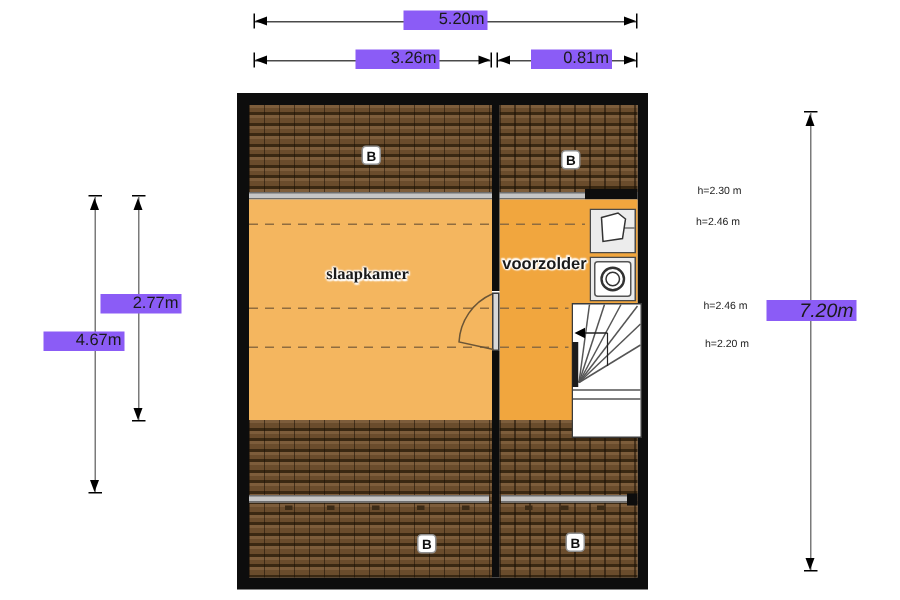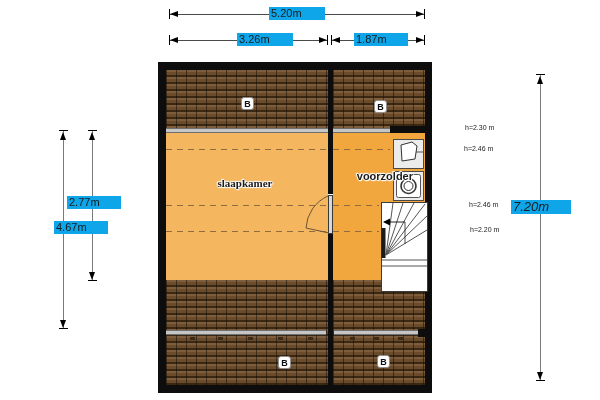--- a/index.html
+++ b/index.html
@@ -10,22 +10,22 @@
   
   .dline-h{position:absolute;height:1px;background:#4a4a4a;}
   .dline-v{position:absolute;width:1px;background:#7a7a7a;}
   .tick-v{position:absolute;width:1px;height:10px;background:#000;}
   .tick-h{position:absolute;width:9px;height:1px;background:#000;}
   .arr{position:absolute;width:0;height:0;}
   .arr.left {border-top:3px solid transparent;border-bottom:3px solid transparent;border-right:8px solid #000;}
   .arr.right{border-top:3px solid transparent;border-bottom:3px solid transparent;border-left:8px solid #000;}
   .arr.up   {border-left:3px solid transparent;border-right:3px solid transparent;border-bottom:8px solid #000;}
   .arr.down {border-left:3px solid transparent;border-right:3px solid transparent;border-top:8px solid #000;}
-  .dlabel{position:absolute;background:#0ea5e9;color:#1a1a1a;font-size:11px;line-height:13px;
-          text-align:left;white-space:nowrap;padding:0 2px;}
+  .dlabel{position:absolute;background:#8b5cf6;color:#1a1a1a;font-size:11px;line-height:13px;
+          text-align:right;white-space:nowrap;padding:0 2px;}
   .dlabel.big{font-size:13px;line-height:14px;}
   .hlabel{position:absolute;color:#222;font-size:7px;line-height:8px;white-space:nowrap;}
 
   
   #plan{position:absolute;left:158px;top:62px;width:274px;height:331px;background:#0d0d0d;}
   #interior{position:absolute;left:8px;top:8px;width:259px;height:315px;background:#fff;}
 
   .roof{position:absolute;background-color:#66492b;
     background-image:
       repeating-linear-gradient(90deg, rgba(25,15,5,0.55) 0 1px, rgba(0,0,0,0) 1px 10px),
@@ -68,39 +68,39 @@
     <div class="arr right" style="left:319px;top:37px;"></div>
     <div class="dlabel" style="left:237px;top:33px;width:52px;">3.26m</div>
   </div>
 
   <div>
     <div class="tick-v" style="left:331px;top:35px;"></div>
     <div class="tick-v" style="left:424px;top:35px;"></div>
     <div class="dline-h" style="left:332px;top:40px;width:92px;"></div>
     <div class="arr left" style="left:332px;top:37px;"></div>
     <div class="arr right" style="left:416px;top:37px;"></div>
-    <div class="dlabel" style="left:354px;top:33px;width:50px;">1.87m</div>
+    <div class="dlabel" style="left:354px;top:33px;width:50px;">0.81m</div>
   </div>
 
   <div>
     <div class="tick-h" style="left:88px;top:130px;"></div>
     <div class="tick-h" style="left:88px;top:280px;"></div>
     <div class="dline-v" style="left:92px;top:131px;height:149px;"></div>
     <div class="arr up" style="left:89px;top:132px;"></div>
     <div class="arr down" style="left:89px;top:272px;"></div>
     <div class="dlabel" style="left:67px;top:196px;width:50px;">2.77m</div>
   </div>
 
   <div>
     <div class="tick-h" style="left:59px;top:130px;"></div>
     <div class="tick-h" style="left:59px;top:328px;"></div>
     <div class="dline-v" style="left:63px;top:131px;height:197px;"></div>
     <div class="arr up" style="left:60px;top:132px;"></div>
     <div class="arr down" style="left:60px;top:320px;"></div>
-    <div class="dlabel" style="left:54px;top:221px;width:50px;">4.67m</div>
+    <div class="dlabel" style="left:29px;top:221px;width:50px;">4.67m</div>
   </div>
 
   <div>
     <div class="tick-h" style="left:536px;top:74px;"></div>
     <div class="tick-h" style="left:536px;top:380px;"></div>
     <div class="dline-v" style="left:540px;top:75px;height:305px;"></div>
     <div class="arr up" style="left:537px;top:76px;"></div>
     <div class="arr down" style="left:537px;top:372px;"></div>
     <div class="dlabel big" style="left:511px;top:200px;width:56px;font-style:italic;">7.20m</div>
   </div>
@@ -190,18 +190,18 @@
       <svg class="abs" style="left:136px;top:124px;" width="28" height="42" viewBox="0 0 28 42">
         <path d="M26 2 A37 37 0 0 0 4 34 L27 39" fill="none" stroke="#6b5536" stroke-width="1"></path>
       </svg>
 
       <div class="badge" style="left:75px;top:27px;">B</div>
       <div class="badge" style="left:208px;top:30px;">B</div>
       <div class="badge" style="left:112px;top:286px;">B</div>
       <div class="badge" style="left:211px;top:285px;">B</div>
 
       <div class="roomlabel" style="left:19px;top:107px;width:120px;font-family:Liberation Serif, serif;">slaapkamer</div>
-      <div class="roomlabel" style="left:147px;top:100px;width:100px;text-align:right;">voorzolder</div>
+      <div class="roomlabel" style="left:147px;top:100px;width:100px;">voorzolder</div>
 
     </div>
   </div>
 
 </div>
 
 </body></html>

